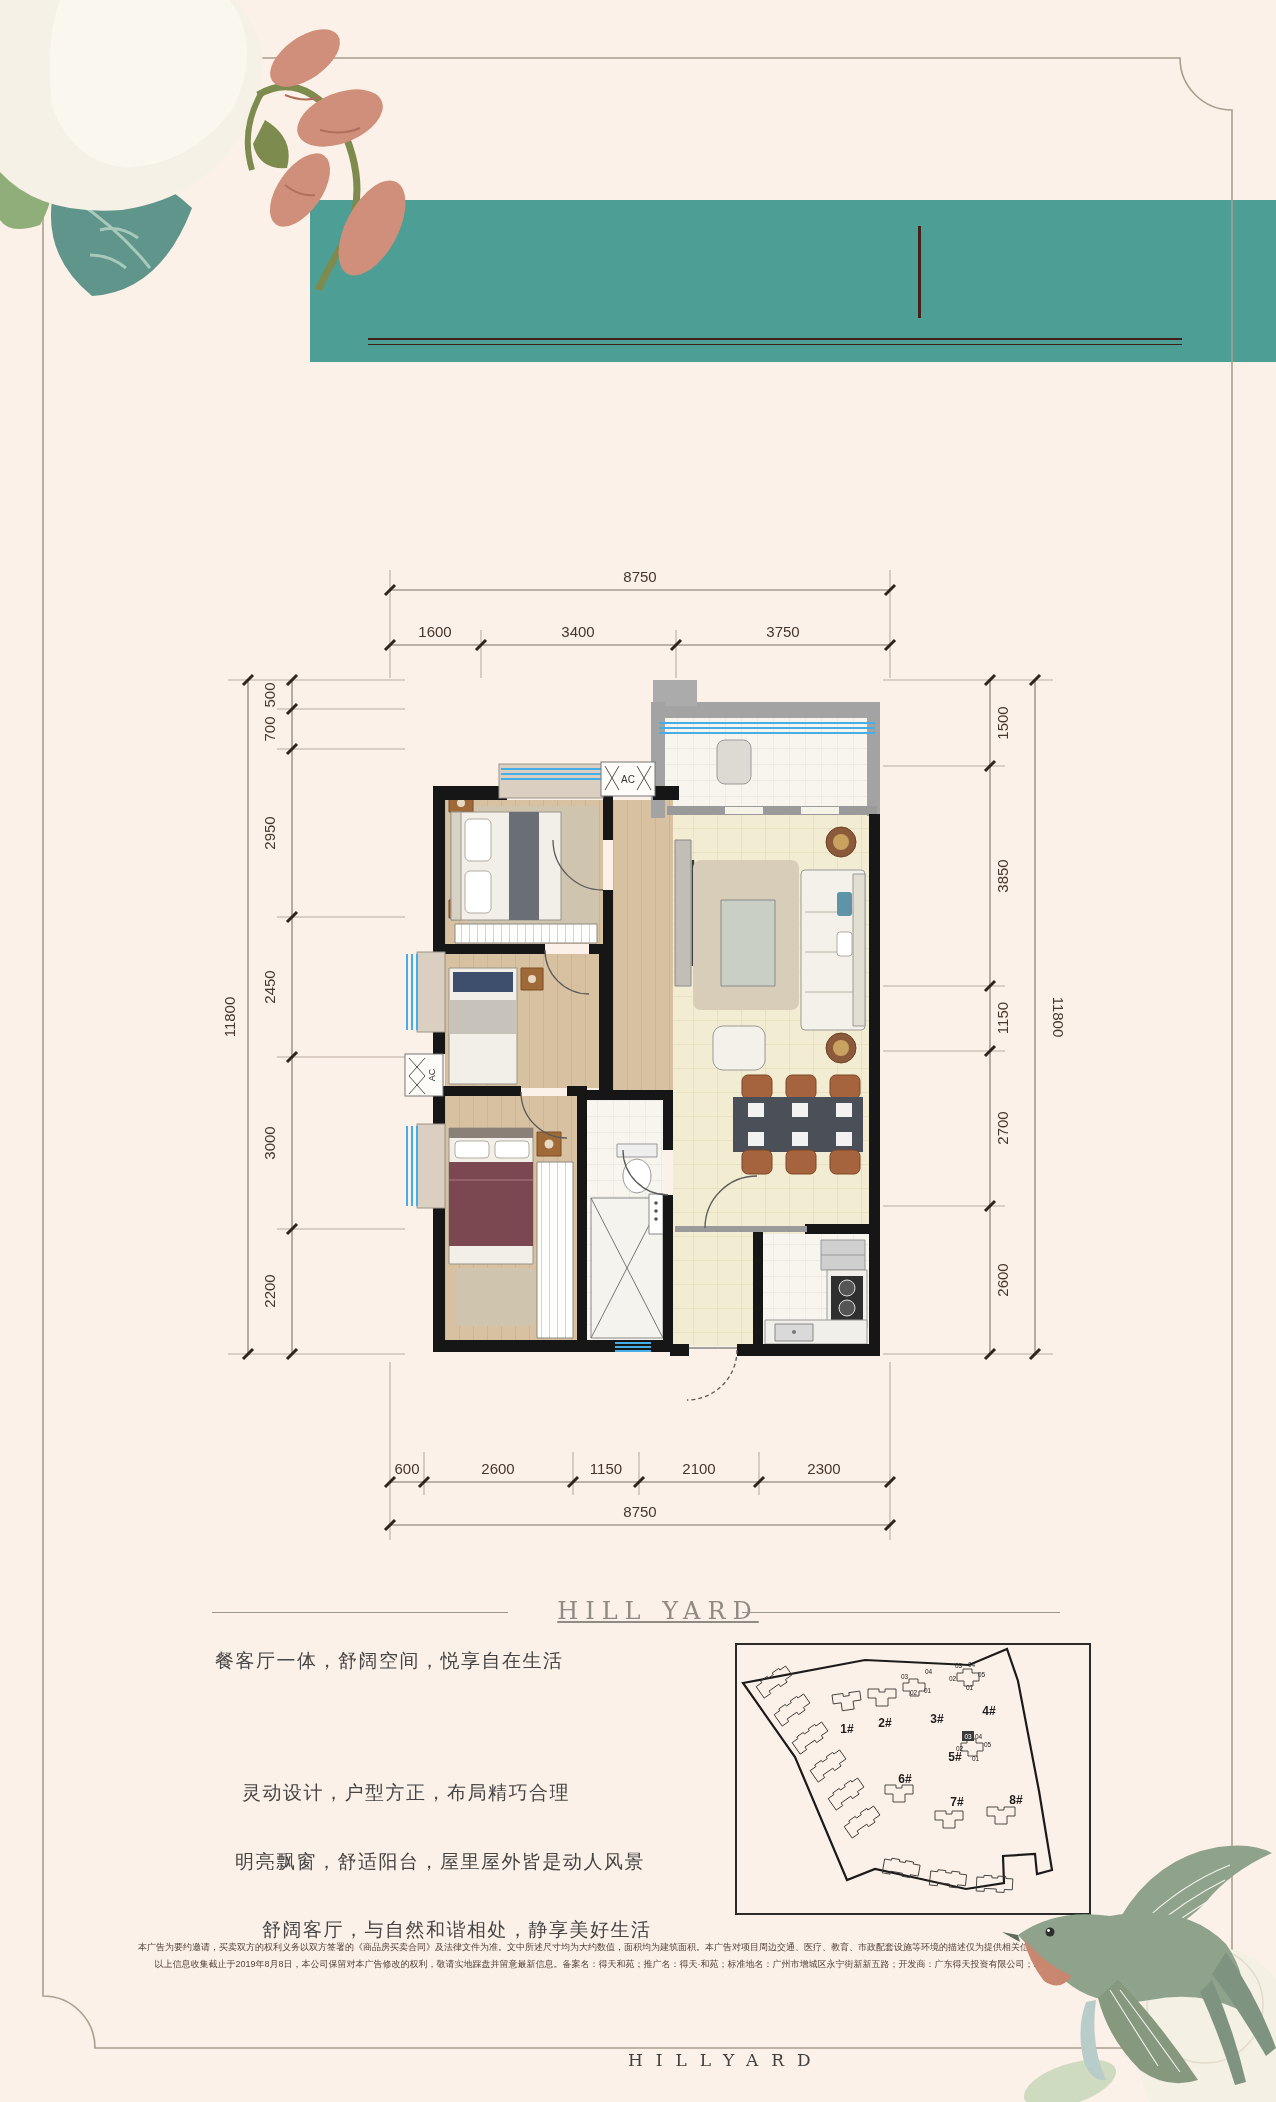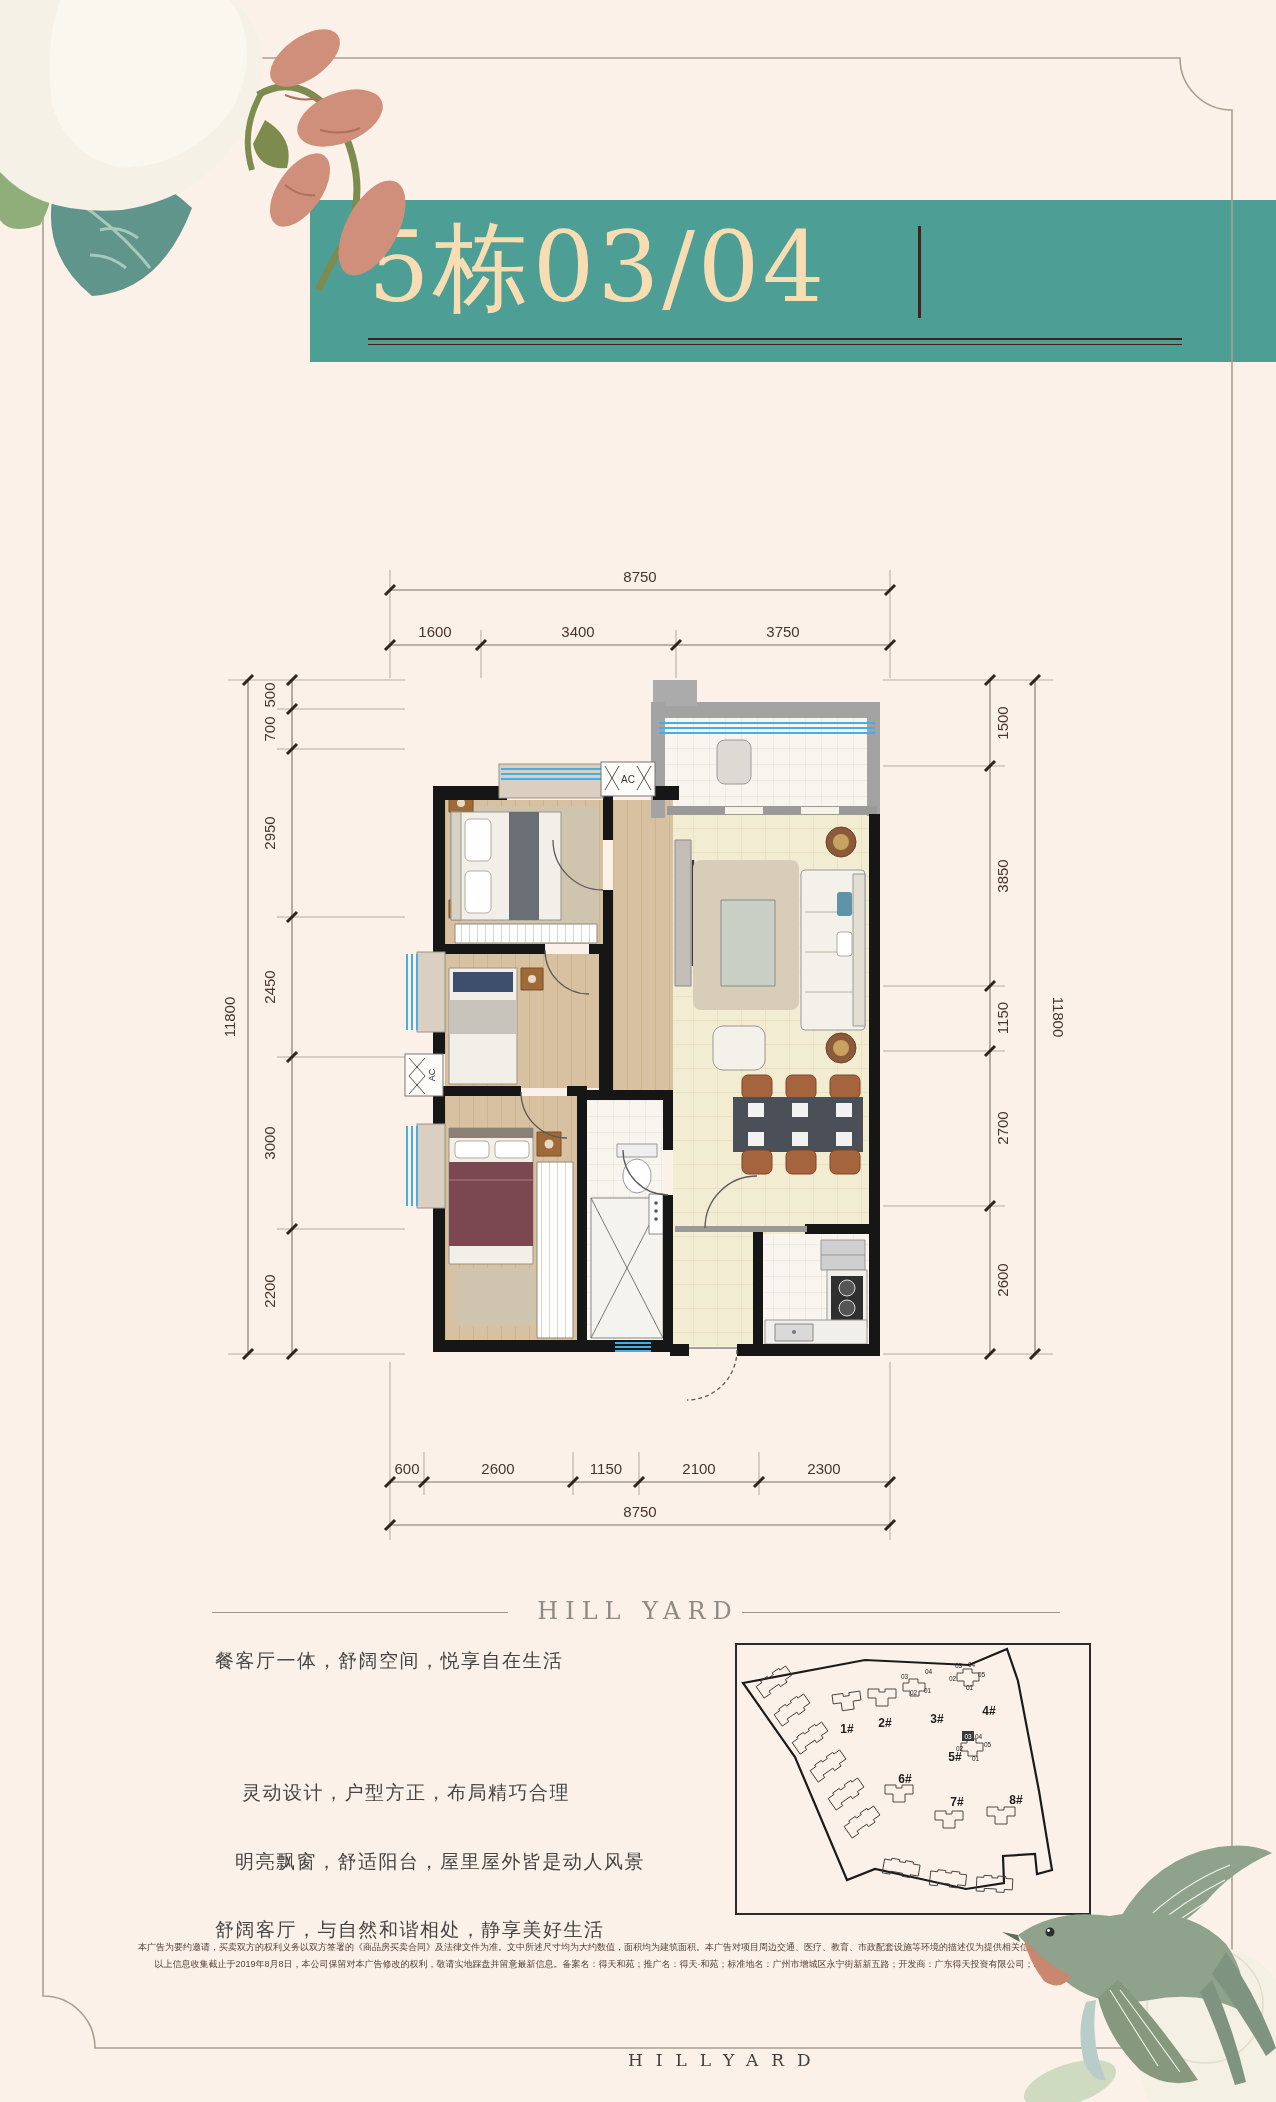--- a/index.html
+++ b/index.html
@@ -13,41 +13,40 @@
   #banner .vdiv{position:absolute;left:608px;top:26px;width:3px;height:92px;background:#46211c;}
   #banner .spec{position:absolute;left:630px;top:14px;color:#44201a;white-space:nowrap;}
   #banner .spec .l1{font-size:27px;line-height:52px;}
   #banner .spec .l1 .big{font-size:48px;font-family:"Liberation Sans",sans-serif;}
   #banner .spec .l1 sup{font-size:22px;vertical-align:18px;}
   #banner .spec .l2{font-size:35px;line-height:44px;letter-spacing:3px;}
   #banner .hrule{position:absolute;left:58px;width:814px;top:138px;height:4px;
                  border-top:2px solid #40201a;border-bottom:1px solid #40201a;}
   
   .divline{position:absolute;top:1612px;height:0;border-top:1.6px solid #9a958e;}
-  #brand-mid{position:absolute;left:528px;top:1597px;width:220px;text-align:center;
-             font-family:"DejaVu Serif","Liberation Serif",serif;font-size:24px;color:#8f8a84;letter-spacing:7px;}
+  #brand-mid{position:absolute;left:548px;top:1597px;width:220px;text-align:center;
+             font-family:"DejaVu Serif","Liberation Serif",serif;font-size:24px;color:#8f8a84;letter-spacing:7px;text-decoration:underline;}
   
   .mkline{position:absolute;left:215px;font-size:19px;letter-spacing:1.5px;color:#454545;white-space:nowrap;}
   
   .legal{position:absolute;left:138px;width:1000px;text-align:center;font-size:9px;color:#4f3e35;white-space:nowrap;}
   
   #footer-brand{position:absolute;left:628px;top:2050px;font-family:"DejaVu Serif","Liberation Serif",serif;
                 font-size:17px;letter-spacing:13px;color:#404040;}
   svg text{font-family:"Liberation Sans",sans-serif;}
   .dimtxt{font-size:15px;fill:#46372d;}
   .sitetxt{font-size:12px;fill:#1d1d1d;font-weight:bold;}
   .unittxt{font-size:6.5px;fill:#222;}
 </style>
 </head>
 <body>
 
 <div id="poster">
 
   <div id="banner">
-    <div class="title">5栋03/04</div>
     <div class="vdiv"></div>
     <div class="hrule"></div>
   </div>
 
   <svg class="abs" style="left:165px;top:540px;" width="915" height="1010" viewBox="0 0 915 1010">
     <defs>
       <pattern id="wood" width="14" height="60" patternUnits="userSpaceOnUse">
         <rect width="14" height="60" fill="#d8c1a0"></rect>
           <line x1="0" y1="0" x2="0" y2="60" stroke="#c4a87e" stroke-width="1"></line>
       </pattern>
@@ -336,21 +335,21 @@
     </g>
   </svg>
 
   <div class="divline" style="left:212px;width:296px;"></div>
   <div id="brand-mid">HILL YARD</div>
   <div class="divline" style="left:742px;width:318px;"></div>
 
   <div class="mkline" style="top:1648px;">餐客厅一体，舒阔空间，悦享自在生活</div>
   <div class="mkline" style="top:1780px;margin-left:27px;">灵动设计，户型方正，布局精巧合理</div>
   <div class="mkline" style="top:1849px;margin-left:20px;">明亮飘窗，舒适阳台，屋里屋外皆是动人风景</div>
-  <div class="mkline" style="top:1917px;">舒阔客厅，与自然和谐相处，静享美好生活</div>
+  <div class="mkline" style="top:1917px;margin-left:47px;">舒阔客厅，与自然和谐相处，静享美好生活</div>
 
   <svg class="abs" style="left:735px;top:1643px;" width="356" height="272" viewBox="0 0 356 272">
     <defs>
       <path id="slab" d="M0,2 h7 v-2 h8 v2 h6 v-2 h8 v2 h7 v11 h-8 v3 h-8 v-3 h-12 v3 h-8 Z" fill="none" stroke="#3a3a3a" stroke-width="0.9"></path>
       <path id="tower" d="M0,0 h11 v3 h6 v-3 h11 v9 h-8 v8 h-12 v-8 h-8 Z" fill="none" stroke="#3a3a3a" stroke-width="0.9"></path>
       <path id="clus" d="M0,4 h6 v-4 h9 v4 h7 v8 h-6 v5 h-9 v-5 h-7 Z" fill="none" stroke="#3a3a3a" stroke-width="0.9"></path>
     </defs>
     <rect x="1" y="1" width="354" height="270" fill="none" stroke="#2b2b2b" stroke-width="2"></rect>
     <path d="M8,40 L130,17 L234,22 L272,6 L283,38 L304,148 L317,227 L302,231 L300,211 L268,213 L269,240 L231,246 L186,236 L140,226 L112,237 L60,114 Z" fill="none" stroke="#1b1b1b" stroke-width="2.2"></path>
     <g>

